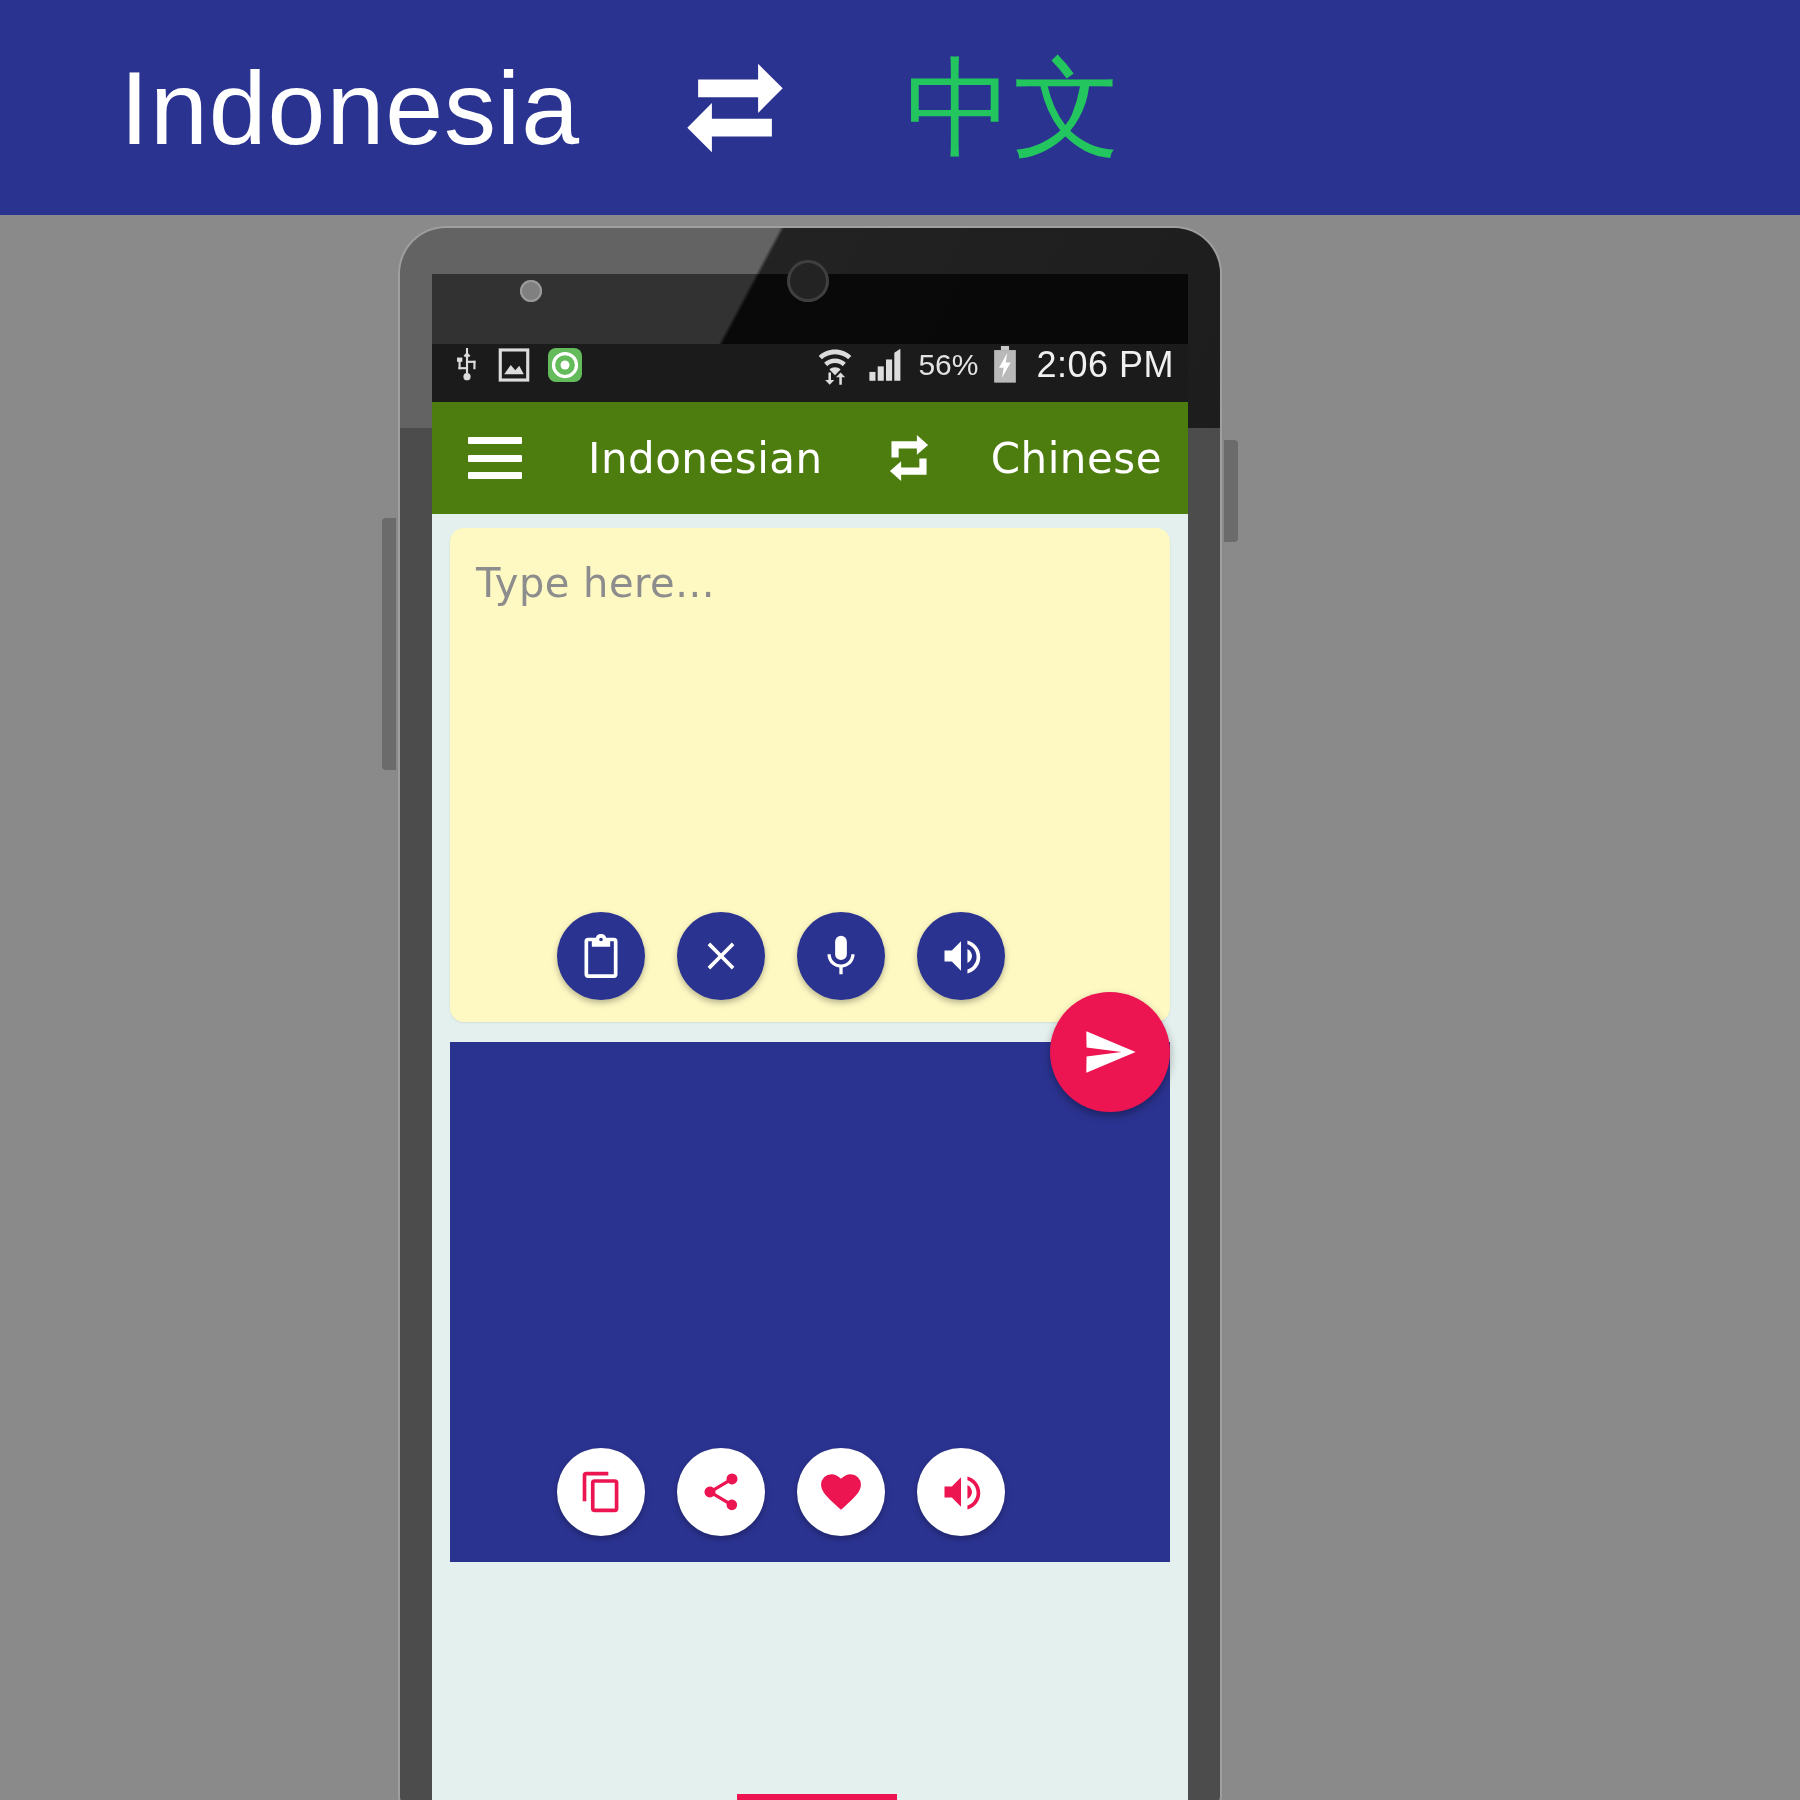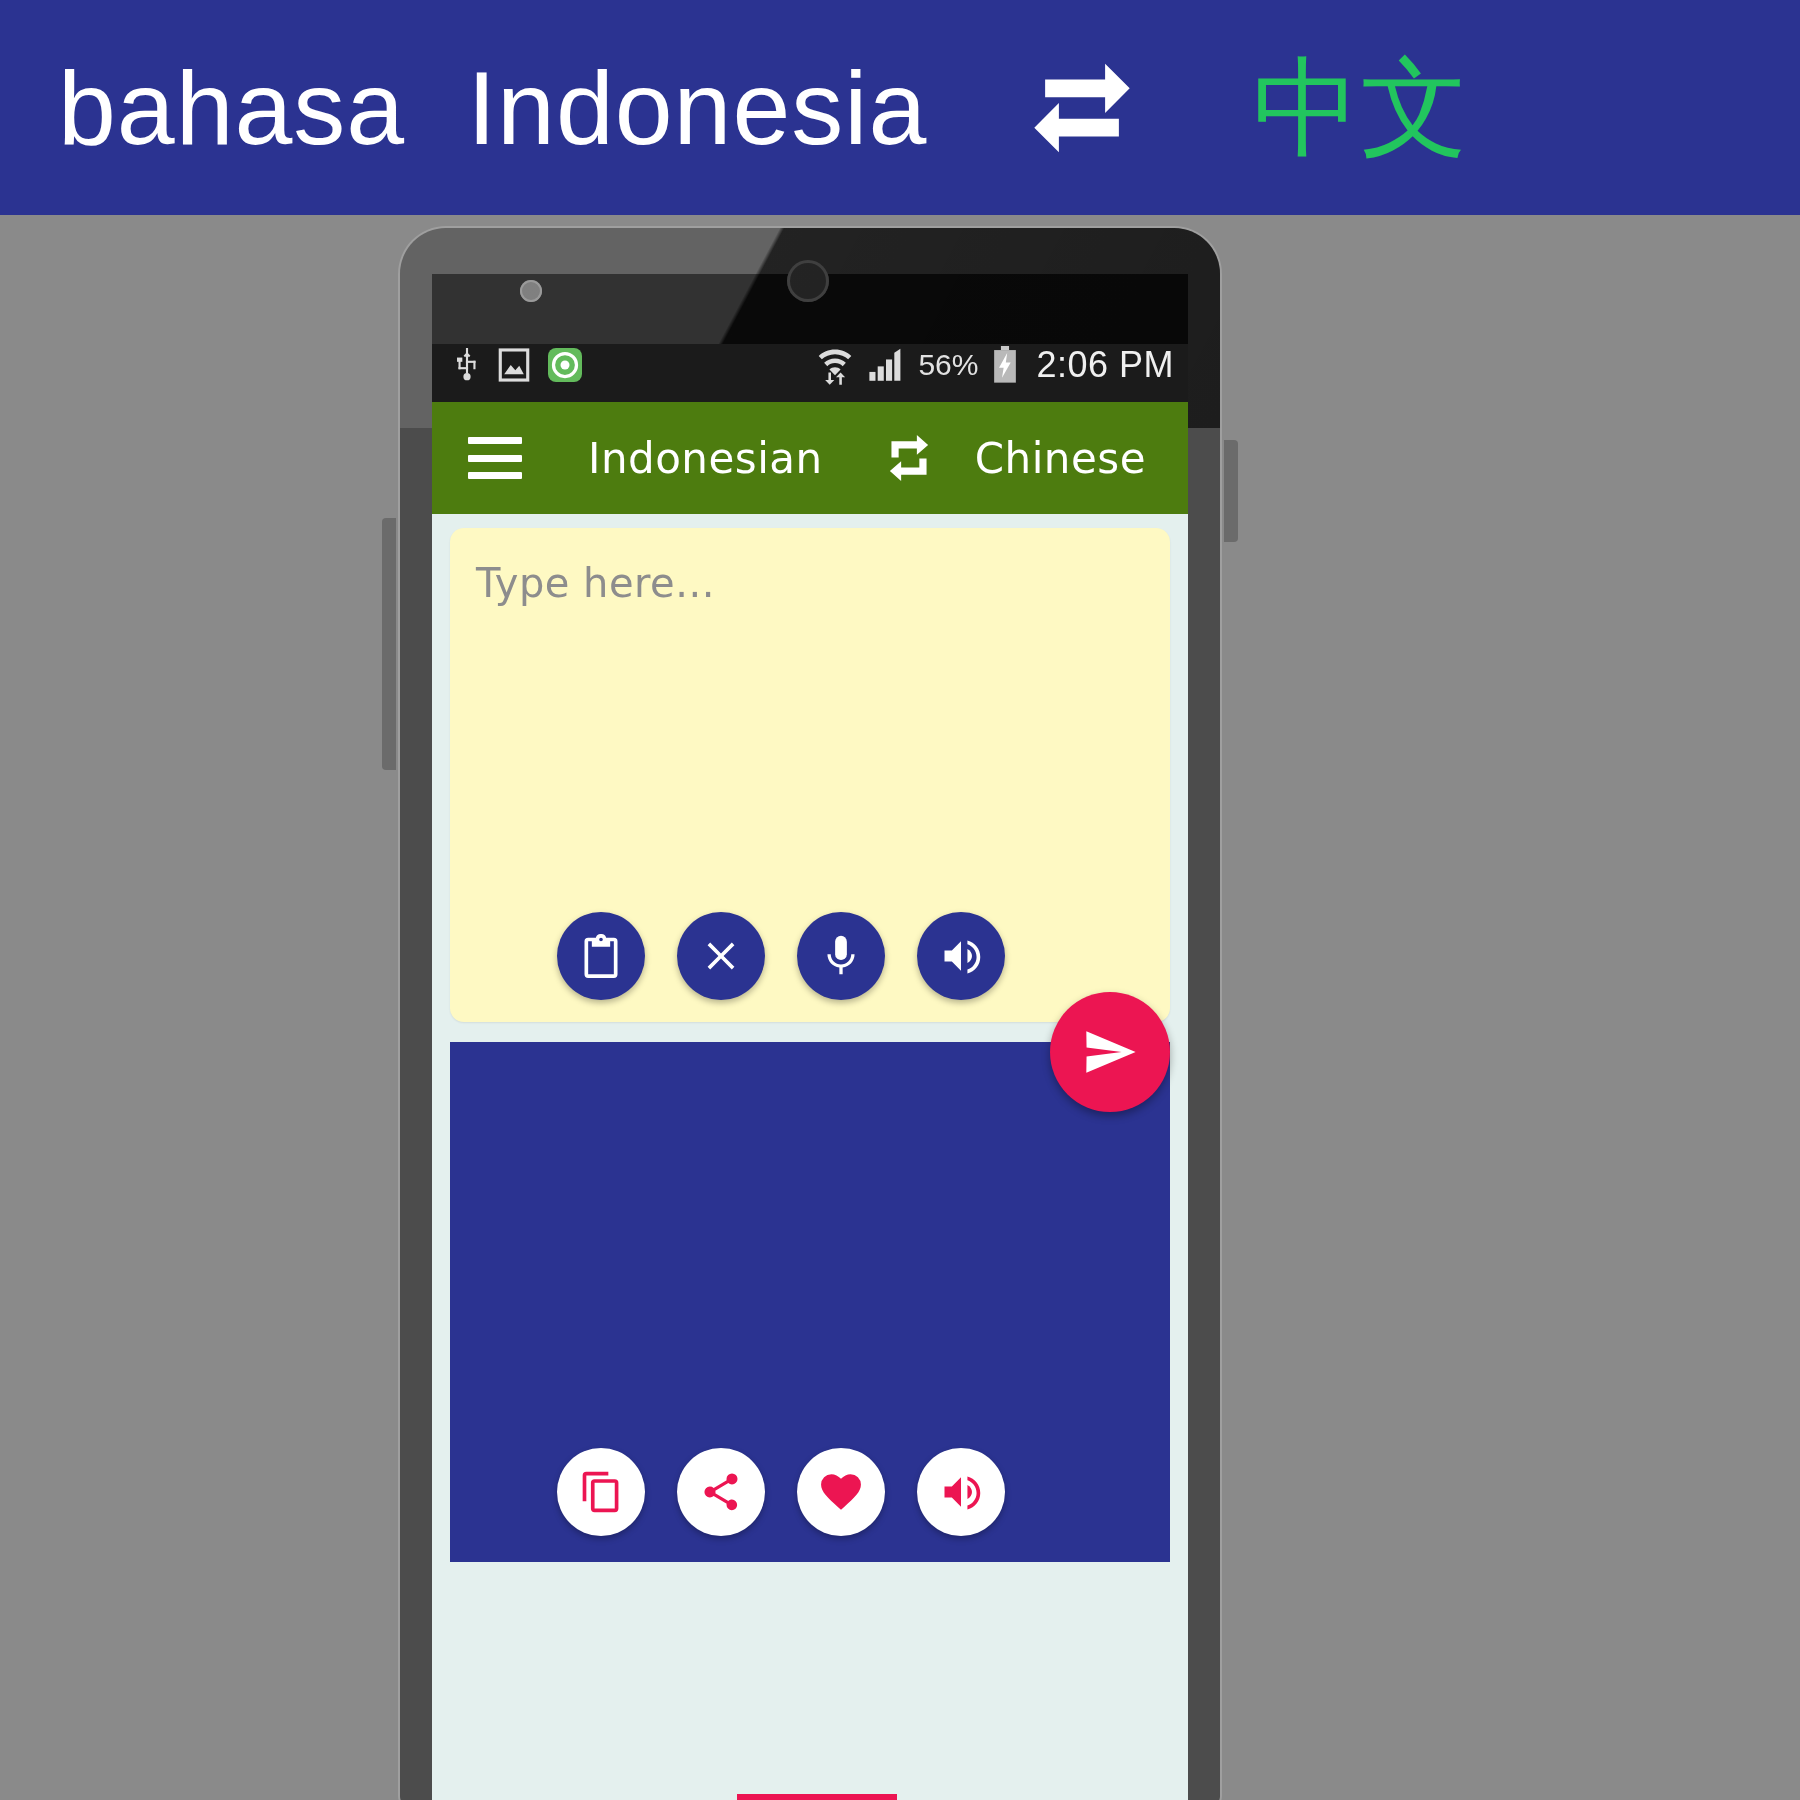--- a/index.html
+++ b/index.html
@@ -178,21 +178,21 @@
     white-space: nowrap;
     letter-spacing: 0.5px;
   }
   .tb-lang-src { margin-left: 66px; }
   .tb-swap {
     margin-left: 58px;
     width: 56px; height: 56px;
     display: flex; align-items: center; justify-content: center;
   }
   .tb-swap svg { width: 54px; height: 54px; display: block; }
-  .tb-lang-dst { margin-left: 38px; text-align: right; }
+  .tb-lang-dst { margin-left: 54px; text-align: right; }
 
   
   .app-body {
     position: relative;
     height: calc(1464px - 58px - 112px);
     background: #e4f0ee;
     padding: 14px 18px 0 18px;
   }
 
   .card-input {
@@ -271,21 +271,20 @@
     height: 14px;
     background: #ec1552;
   }
 </style>
 </head>
 <body>
 
 <div id="page">
 
   <div class="banner">
-    <span class="banner-text">bahasa</span>
     <span class="banner-gap"></span>
     <span class="banner-text">Indonesia</span>
     <span class="banner-swap">
       <svg viewBox="0 0 24 24" aria-hidden="true">
         <path fill="#ffffff" d="M4.5 6.2h12.2V3.0l5.0 5.0 -5.0 5.0V9.8H4.5z"></path>
         <path fill="#ffffff" d="M19.5 17.8H7.3V21l-5.0-5.0 5.0-5.0v3.2h12.2z"></path>
       </svg>
     </span>
     <span class="banner-cjk">中文</span>
   </div>

